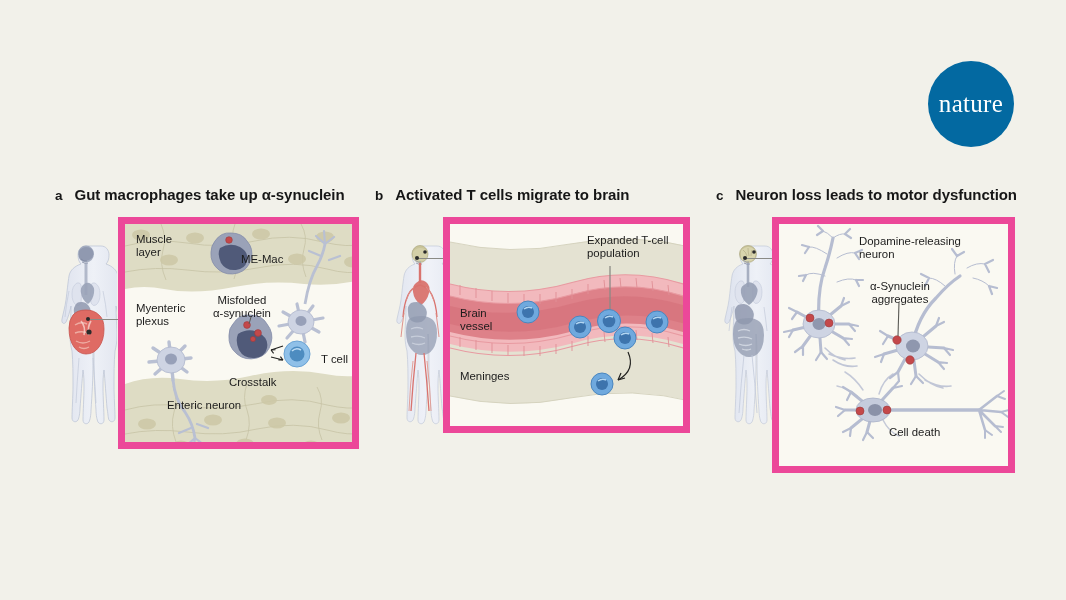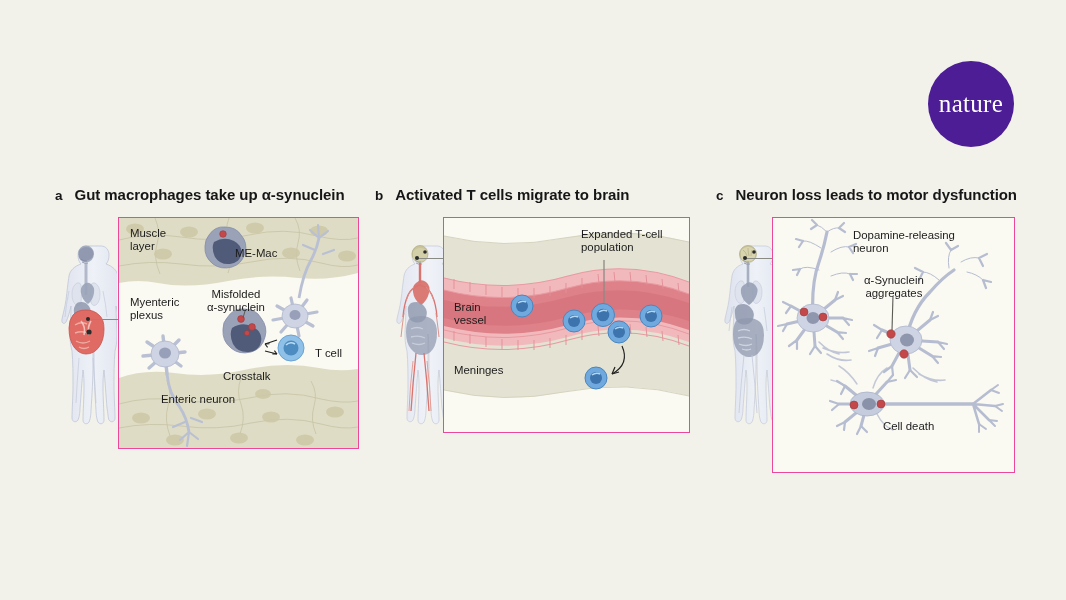--- a/index.html
+++ b/index.html
@@ -10,21 +10,21 @@
     font-family:"Liberation Sans", sans-serif;
     -webkit-font-smoothing:antialiased;
     overflow:hidden;
     position:relative;
   }
   .fig{position:absolute;inset:0;}
 
   
   .nature-logo{
     position:absolute;left:928px;top:61px;width:86px;height:86px;
-    border-radius:50%;background:#4c1d95;
+    border-radius:50%;background:#0369a1;
     display:flex;align-items:center;justify-content:center;
   }
   .nature-logo span{
     font-family:"Liberation Serif", serif;
     color:#ffffff;font-size:25px;letter-spacing:0.3px;line-height:1;
     transform:translateY(-1px);
   }
 
   
   .panel-head{position:absolute;white-space:nowrap;}
@@ -37,21 +37,21 @@
     display:inline-block;vertical-align:baseline;margin-left:12px;
     letter-spacing:-0.05px;
   }
   #head-a{left:55px;top:186px;}
   #head-b{left:375px;top:186px;text-align:right;}
   #head-c{left:716px;top:186px;}
 
   
   .panel-box{
     position:absolute;background:#faf9f2;
-    border:1px solid #ec4899;box-sizing:border-box;overflow:hidden;
+    border:7px solid #ec4899;box-sizing:border-box;overflow:hidden;
   }
   #panel-a{left:118px;top:217px;width:241px;height:232px;}
   #panel-b{left:443px;top:217px;width:247px;height:216px;text-decoration:underline;}
   #panel-c{left:772px;top:217px;width:243px;height:256px;}
 
   
   .body-fig{position:absolute;}
   #body-a{left:55px;top:243px;width:62px;height:186px;}
   #body-b{left:392px;top:243px;width:56px;height:186px;}
   #body-c{left:720px;top:243px;width:56px;height:186px;}

